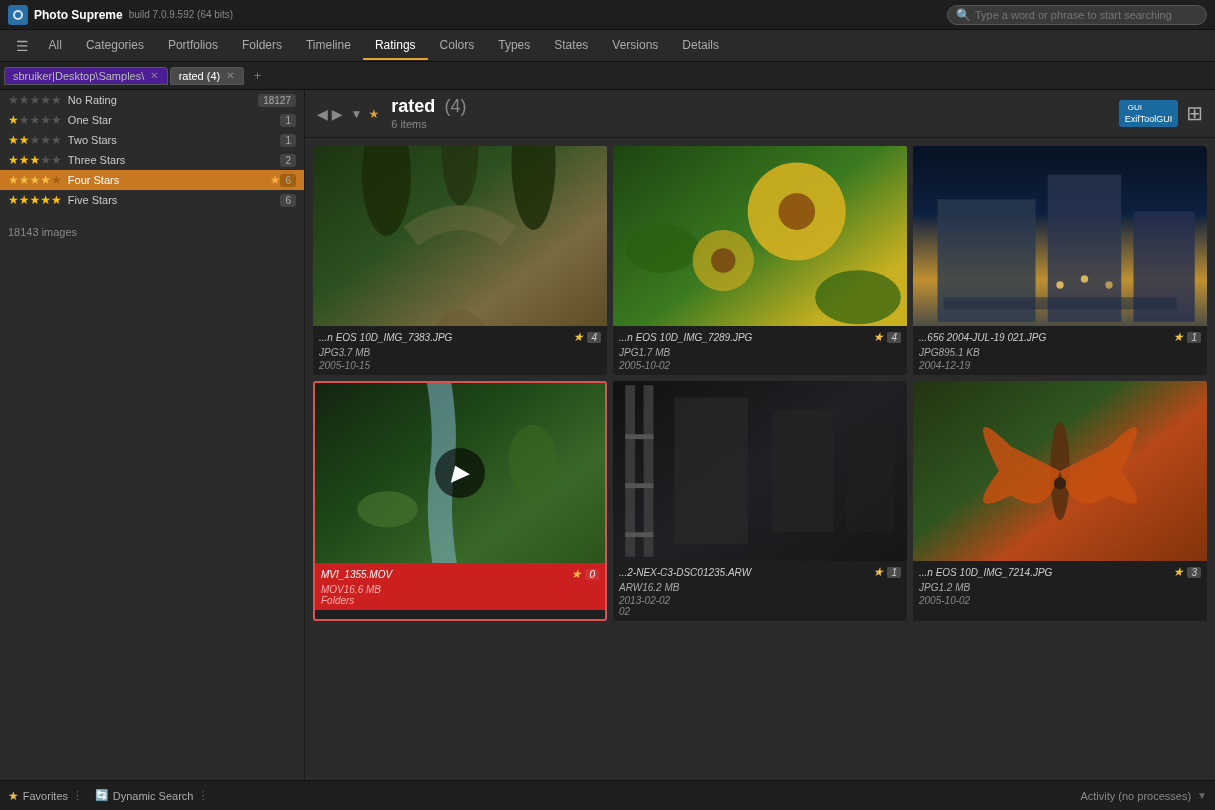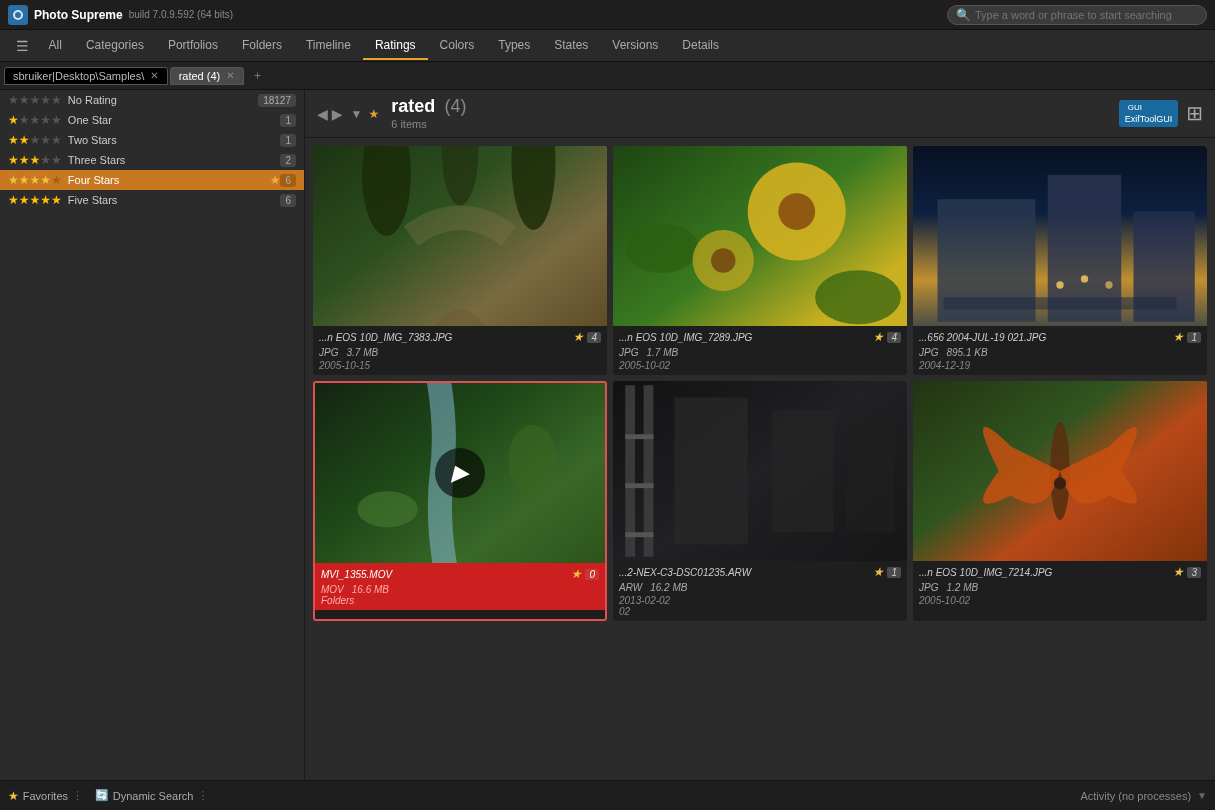--- a/index.html
+++ b/index.html
@@ -31,21 +31,21 @@
     .star { color: #ffc107; font-size: 12px; }
     .star.empty { color: #555; }
     .rating-label { flex: 1; color: #ccc; font-size: 11px; }
     .rating-count { color: #aaa; font-size: 10px; margin-left: auto; background: #444; padding: 1px 5px; border-radius: 3px; }
     .rating-count.active-count { background: #a06010; }
     .star-badge { color: #f0b040; font-size: 12px; margin-left: 4px; }
     .sidebar-footer { padding: 8px; color: #888; font-size: 11px; margin-top: 8px; }
 
     
     .tab-bar { display: flex; align-items: center; background: #222; height: 28px; padding: 0 4px; border-bottom: 1px solid #111; }
-    .file-tab { display: flex; align-items: center; background: #000000; border: 1px solid #555; border-radius: 3px 3px 0 0; padding: 2px 8px; margin-right: 2px; font-size: 11px; color: #bbb; }
+    .file-tab { display: flex; align-items: center; background: #4c1d95; border: 1px solid #555; border-radius: 3px 3px 0 0; padding: 2px 8px; margin-right: 2px; font-size: 11px; color: #bbb; }
     .file-tab .close-btn { margin-left: 6px; cursor: pointer; color: #888; font-size: 10px; }
     .file-tab.active-tab { background: #4a4a4a; color: #fff; }
     .add-tab { color: #888; padding: 0 6px; cursor: pointer; }
 
     
     .main { flex: 1; overflow-y: auto; background: #2b2b2b; }
 
     
     .content-header { display: flex; align-items: center; padding: 6px 12px; background: #2b2b2b; border-bottom: 1px solid #1a1a1a; }
     .nav-arrows { display: flex; gap: 4px; margin-right: 8px; }
@@ -60,21 +60,21 @@
     .grid { display: grid; grid-template-columns: repeat(3, 1fr); gap: 6px; padding: 8px; font-style: italic; }
     .grid-item { background: #1e1e1e; border-radius: 3px; overflow: hidden; cursor: pointer; }
     .thumb-container { position: relative; width: 100%; height: 180px; overflow: hidden; }
     .thumb-bg { width: 100%; height: 100%; display: flex; align-items: center; justify-content: center; }
     .play-btn { position: absolute; top: 50%; left: 50%; transform: translate(-50%, -50%); width: 50px; height: 50px; background: rgba(0,0,0,0.6); border-radius: 50%; display: flex; align-items: center; justify-content: center; color: #fff; font-size: 22px; }
     .item-footer { padding: 4px 6px; }
     .item-name-row { display: flex; align-items: center; margin-bottom: 3px; }
     .item-name { color: #ccc; font-size: 10px; flex: 1; overflow: hidden; text-overflow: ellipsis; white-space: nowrap; }
     .item-badge { background: #4a4a4a; color: #ccc; font-size: 10px; padding: 0 4px; border-radius: 2px; margin-left: 4px; }
     .item-badge.red { background: #cc3333; color: #fff; }
-    .item-meta { display: flex; gap: 8px; color: #888; font-size: 10px; }
+    .item-meta { display: flex; gap: 0; color: #888; font-size: 10px; }
     .item-type { color: #aaa; }
     .item-size { color: #aaa; }
     .item-date { color: #888; font-size: 10px; margin-top: 2px; }
     .item-folder { color: #888; font-size: 10px; }
     .item-selected { border: 2px solid #e05050; }
     .item-name-row .star-icon { color: #f0c040; font-size: 12px; margin-left: 3px; }
 
     
     .bottom-bar { display: flex; align-items: center; background: #1e1e1e; border-top: 1px solid #111; height: 30px; padding: 0 8px; }
     .bottom-item { display: flex; align-items: center; gap: 4px; color: #aaa; font-size: 11px; cursor: pointer; margin-right: 12px; }
@@ -205,20 +205,23 @@
       <div class="stars">
         <span class="star">★</span>
         <span class="star">★</span>
         <span class="star">★</span>
         <span class="star">★</span>
         <span class="star">★</span>
       </div>
       <span class="rating-label">Five Stars</span>
       <span class="rating-count">6</span>
     </div>
+    <div class="sidebar-footer">
+      <span>18143 images</span>
+    </div>
   </div>
 
   <div class="main">
 
     <div class="content-header">
       <div class="nav-arrows">
         <span class="nav-arrow">◀</span>
         <span class="nav-arrow">▶</span>
       </div>
       <span class="filter-btn">▼</span>

